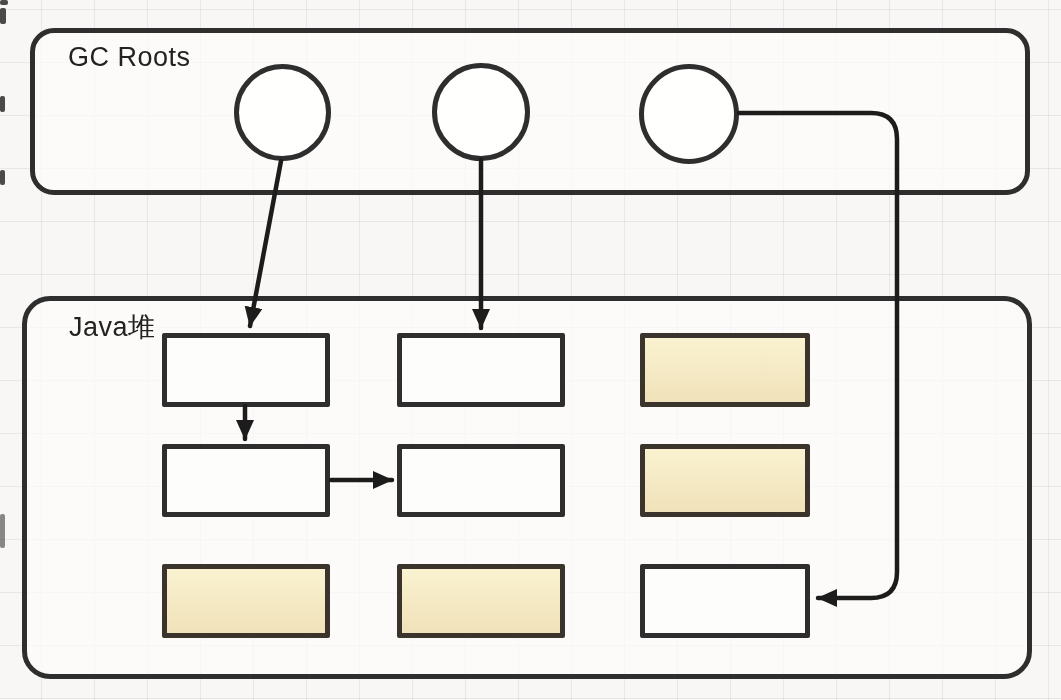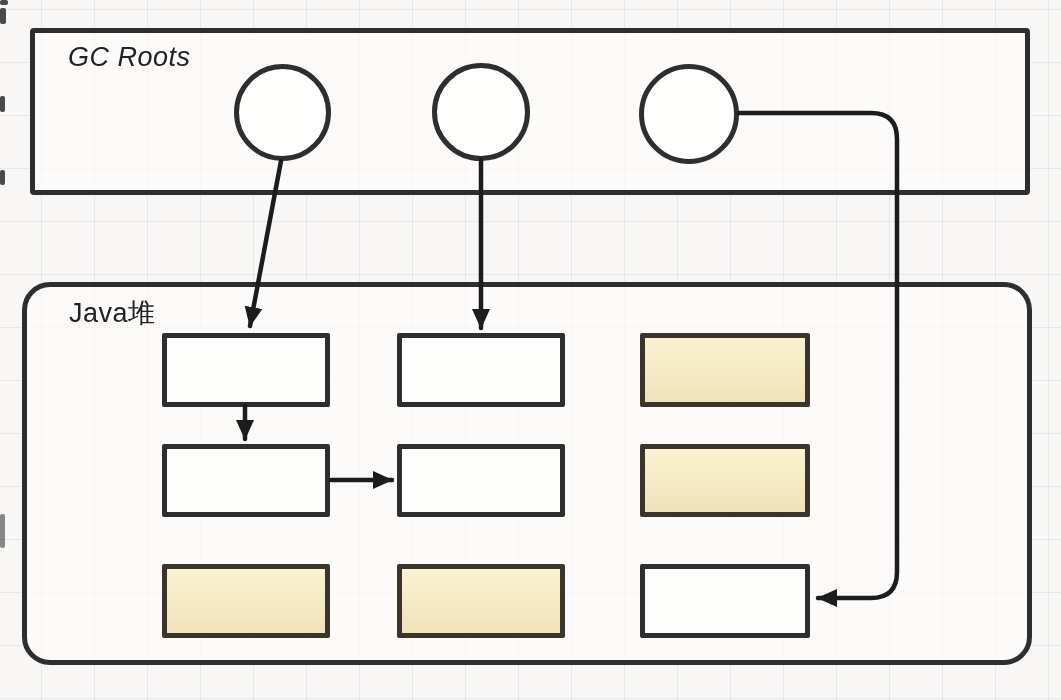--- a/index.html
+++ b/index.html
@@ -23,25 +23,24 @@
     background-size:53px 53px;
     background-position:-12px 9px;
   }
   .panel{
     position:absolute;
     background:var(--panel-fill);
     border:5px solid var(--stroke);
   }
   .panel-gcroots{
     left:30px; top:28px; width:1000px; height:167px;
-    border-radius:4px;
-    font-style:italic;
+    border-radius:24px;
   }
   .panel-heap{
-    left:22px; top:282px; width:1010px; height:383px;
+    left:22px; top:296px; width:1010px; height:383px;
     border-radius:28px;
   }
   .panel-label{
     position:absolute;
     font-size:27px;
     color:var(--text);
     letter-spacing:0.5px;
     white-space:nowrap;
   }
   .label-gcroots{left:33px; top:9px;}

